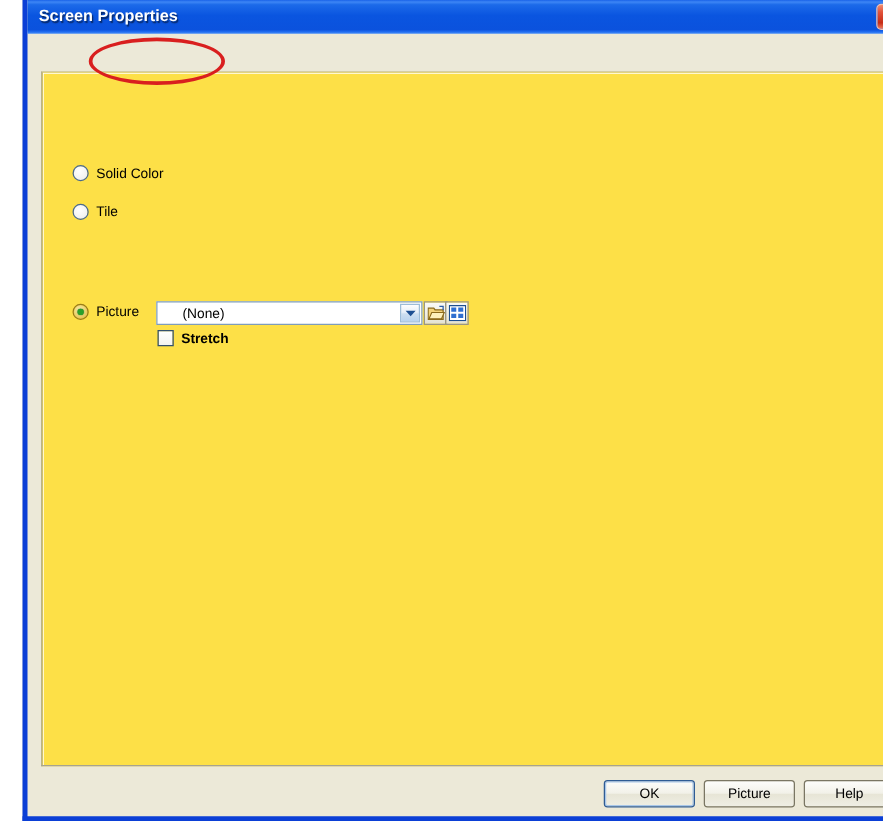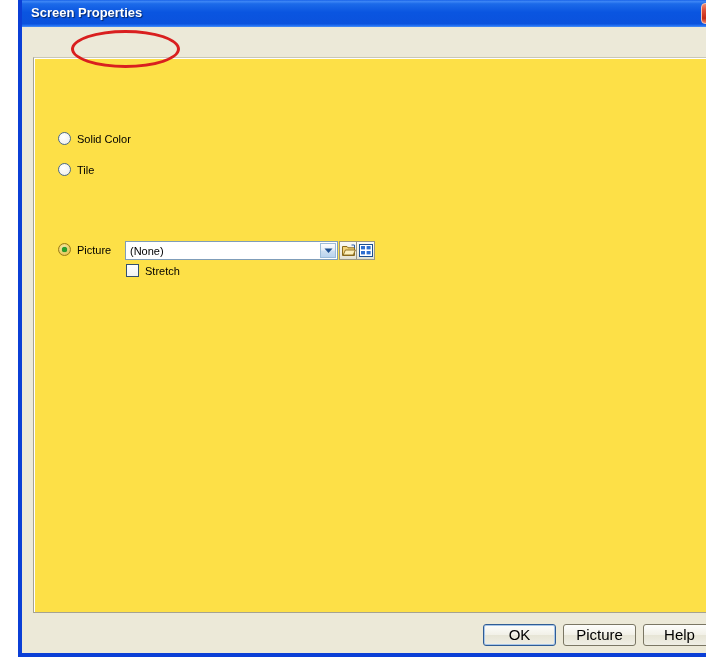--- a/index.html
+++ b/index.html
@@ -162,21 +162,21 @@
     top: 183px;
     width: 213px;
     height: 19px;
     box-sizing: border-box;
     border: 1px solid #7f9db9;
     background: #ffffff;
     cursor: pointer;
   }
   #combo-value {
     position: absolute;
-    left: 4px; top: 3px;
+    left: 20px; top: 3px;
     font-size: 11px;
     color: #000000;
     white-space: nowrap;
   }
   #combo-arrow-button {
     position: absolute;
     right: 1px; top: 1px;
     width: 16px;
     height: 15px;
     background: linear-gradient(to bottom, #fdfdfe 0%, #e7eff8 45%, #cddff0 55%, #b9d3ee 100%);
@@ -201,20 +201,21 @@
   #btn-gallery { left: 322px; }
   .icon-button svg { display:block; margin: 2px auto 0 auto; }
 
   
   #row-stretch {
     position: absolute;
     left: 92px;
     top: 206px;
     display: flex;
     align-items: center;
+    font-weight: bold;
   }
   .checkbox {
     width: 13px;
     height: 13px;
     box-sizing: border-box;
     background: linear-gradient(to bottom, #ffffff 0%, #f3f3f1 100%);
     border: 1px solid #33506e;
     cursor: pointer;
     flex: 0 0 auto;
   }
@@ -222,21 +223,21 @@
   
   .dlg-button {
     position: absolute;
     top: 624px;
     width: 73px;
     height: 22px;
     box-sizing: border-box;
     background: linear-gradient(to bottom, #fdfdfb 0%, #f2f1e8 48%, #e7e5d6 52%, #efeee4 100%);
     border: 1px solid #7a7663;
     border-radius: 3px;
-    font-size: 15px;
+    font-size: 11px;
     color: #000000;
     line-height: 20px;
     text-align: center;
     cursor: pointer;
     font-family: "Liberation Sans", sans-serif;
   }
   .dlg-button.default {
     border: 1px solid #2f5c94;
     box-shadow: 0 0 0 1px #a8c6e8 inset;
   }

